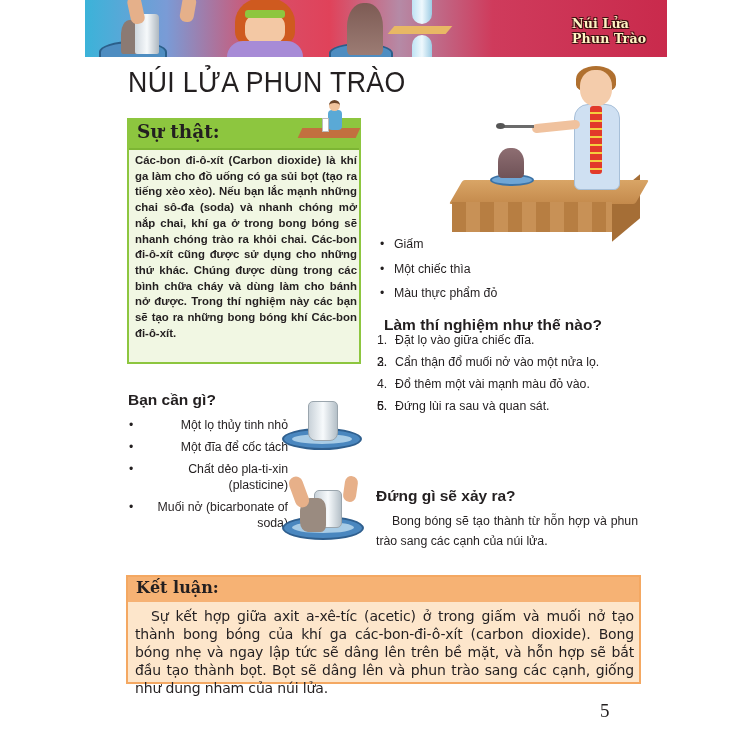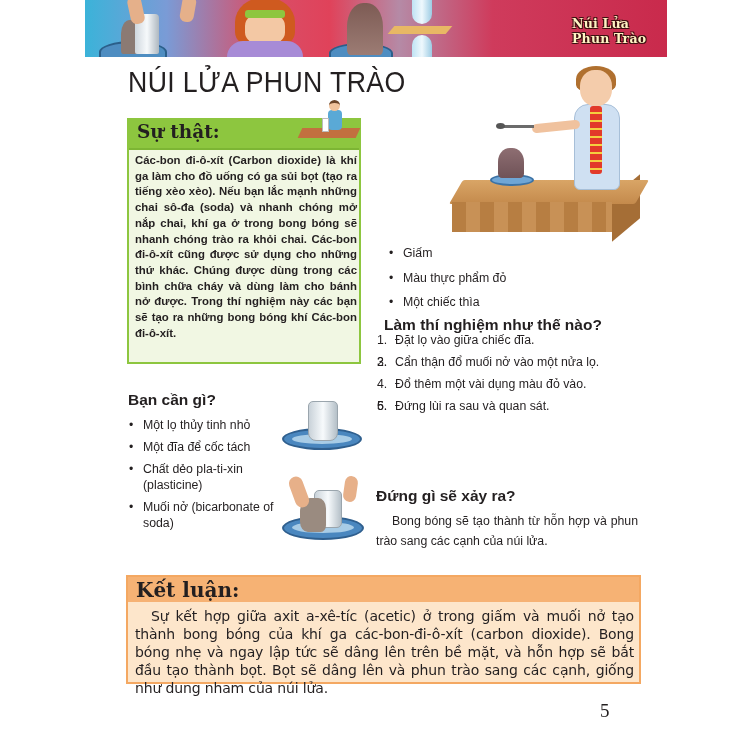--- a/index.html
+++ b/index.html
@@ -36,21 +36,21 @@
 
   .mini-scene { position: absolute; left: 300px; top: 100px; width: 62px; height: 48px; }
   .ms-table { position: absolute; left: 0; top: 28px; width: 58px; height: 10px; background: #c2703f; transform: skewX(-25deg); }
   .ms-body { position: absolute; left: 28px; top: 10px; width: 14px; height: 20px; background: #5aa9d6; border-radius: 4px; }
   .ms-head { position: absolute; left: 29px; top: 0; width: 11px; height: 11px; background: #f1c39c; border-radius: 50%; border-top: 3px solid #6b4428; box-sizing: border-box; }
   .ms-bottle { position: absolute; left: 22px; top: 18px; width: 5px; height: 12px; background: #fff; border: 1px solid #bbb; }
 
   
   .needs-title { position: absolute; left: 128px; top: 391px; font-family: "Liberation Sans", sans-serif; font-weight: bold; font-size: 15.5px; color: #231f20; }
   .needs-list { position: absolute; left: 128px; top: 417px; width: 160px; margin: 0; padding: 0; list-style: none; font-family: "Liberation Sans", sans-serif; font-size: 12.3px; color: #231f20; }
-  .needs-list li { position: relative; padding-left: 15px; margin-bottom: 6px; line-height: 16px; }
+  .needs-list li { position: relative; padding-left: 15px; margin-bottom: 6px; line-height: 16px; text-align: right; }
   .needs-list li::before { content: "•"; position: absolute; left: 1px; top: 0; }
 
   .jar-img1 { position: absolute; left: 282px; top: 398px; width: 80px; height: 60px; }
   .plate1 { position: absolute; left: 0; top: 30px; width: 80px; height: 22px; border-radius: 50%; background: #4a87bf; border: 2px solid #2f5f8e; box-sizing: border-box; }
   .plate1::after { content: ""; position: absolute; left: 8px; top: 4px; width: 60px; height: 10px; border-radius: 50%; background: #a8cce6; }
   .jar1 { position: absolute; left: 26px; top: 3px; width: 30px; height: 40px; background: linear-gradient(90deg,#c9d2d9,#f7fafc,#b5c0c8); border-radius: 5px 5px 8px 8px; border: 1px solid #9aa5ad; box-sizing: border-box; z-index: 2; }
   .jar-img2 { position: absolute; left: 282px; top: 476px; width: 82px; height: 70px; }
   .plate2 { position: absolute; left: 0; top: 40px; width: 82px; height: 24px; border-radius: 50%; background: #4a87bf; border: 2px solid #2f5f8e; box-sizing: border-box; }
   .plate2::after { content: ""; position: absolute; left: 8px; top: 4px; width: 62px; height: 11px; border-radius: 50%; background: #a8cce6; }
   .jar2 { position: absolute; left: 32px; top: 14px; width: 28px; height: 38px; background: linear-gradient(90deg,#c9d2d9,#f7fafc,#b5c0c8); border-radius: 5px; border: 1px solid #9aa5ad; box-sizing: border-box; z-index: 2; }
@@ -66,36 +66,36 @@
   .gs-plate { position: absolute; left: 40px; top: 112px; width: 44px; height: 12px; border-radius: 50%; background: #6fa6d6; border: 2px solid #3c73a6; box-sizing: border-box; }
   .gs-volcano { position: absolute; left: 48px; top: 86px; width: 26px; height: 30px; background: linear-gradient(180deg,#8e6e72,#6f5257); border-radius: 45% 45% 15% 15%; }
   .gs-body { position: absolute; left: 124px; top: 42px; width: 46px; height: 86px; background: #cfe0f2; border-radius: 14px 14px 6px 6px; border: 1px solid #a7bfd8; box-sizing: border-box; }
   .gs-scarf { position: absolute; left: 140px; top: 44px; width: 12px; height: 68px; background: repeating-linear-gradient(180deg,#e23a2a 0 6px,#f4d03f 6px 8px); border-radius: 3px; }
   .gs-head { position: absolute; left: 130px; top: 8px; width: 32px; height: 36px; background: #f4ccab; border-radius: 45%; }
   .gs-hair { position: absolute; left: 126px; top: 4px; width: 40px; height: 26px; background: #b0702f; border-radius: 50% 50% 30% 30%; }
   .gs-arm { position: absolute; left: 82px; top: 60px; width: 48px; height: 9px; background: #f0c29e; border-radius: 5px; transform: rotate(-6deg); }
   .gs-spoon { position: absolute; left: 52px; top: 63px; width: 32px; height: 3px; background: #6b6b6b; }
   .gs-spoon::before { content: ""; position: absolute; left: -6px; top: -2px; width: 9px; height: 6px; background: #555; border-radius: 50%; }
 
-  .materials-list { position: absolute; left: 376px; top: 233px; width: 260px; margin: 12px; padding: 0; list-style: none; font-family: "Liberation Sans", sans-serif; font-size: 12.3px; color: #231f20; }
+  .materials-list { position: absolute; left: 376px; top: 233px; width: 260px; margin: 3px; padding: 0; list-style: none; font-family: "Liberation Sans", sans-serif; font-size: 12.3px; color: #231f20; }
   .materials-list li { position: relative; padding-left: 15px; height: 24.5px; line-height: 16px; }
   .materials-list li::before { content: "•"; position: absolute; left: 1px; top: 0; }
 
   .method-title { position: absolute; left: 376px; top: 308px; font-family: "Liberation Sans", sans-serif; font-weight: bold; font-size: 15.5px; color: #231f20; }
   .method-list { position: absolute; left: 376px; top: 332px; width: 262px; margin: 0; padding: 0; list-style: none; font-family: "Liberation Sans", sans-serif; font-size: 12.3px; color: #231f20; }
   .method-list li { position: relative; padding-left: 19px; margin-bottom: 6px; line-height: 16px; }
   .method-list li .num { position: absolute; left: 1px; top: 0; }
 
   .result-title { position: absolute; left: 376px; top: 487px; font-family: "Liberation Sans", sans-serif; font-weight: bold; font-size: 15.5px; color: #231f20; }
   .result-body { position: absolute; left: 376px; top: 511px; width: 262px; font-family: "Liberation Sans", sans-serif; font-size: 12.3px; line-height: 20px; color: #231f20; text-align: justify; text-indent: 16px; }
 
   
   .concl-box { position: absolute; left: 126px; top: 575px; width: 515px; height: 109px; border: 2px solid #f4a862; background: #fde6cb; box-sizing: border-box; }
   .concl-head { height: 25px; background: #f6b274; }
-  .concl-title { position: absolute; left: 8px; top: 1px; font-family: "DejaVu Serif", serif; font-weight: bold; font-size: 20px; color: #231f20; }
+  .concl-title { position: absolute; left: 8px; top: 1px; font-family: "DejaVu Serif", serif; font-weight: bold; font-size: 16px; color: #231f20; }
   .concl-body { position: absolute; left: 7px; top: 30px; width: 499px; font-family: "DejaVu Sans", sans-serif; font-size: 14px; line-height: 18px; text-align: justify; text-indent: 16px; color: #231f20; letter-spacing: -0.15px; }
 
   .page-number { position: absolute; left: 600px; top: 700px; font-family: "Liberation Serif", serif; font-size: 19px; color: #231f20; }
 </style>
 </head>
 <body>
 
 <div class="banner">
   <div class="banner-fig bf-tub1"></div>
   <div class="banner-fig bf-lava1"></div>
@@ -157,30 +157,30 @@
   <div class="gs-body"></div>
   <div class="gs-scarf"></div>
   <div class="gs-hair"></div>
   <div class="gs-head"></div>
   <div class="gs-arm"></div>
   <div class="gs-spoon"></div>
 </div>
 
 <ul class="materials-list">
   <li>Giấm</li>
+  <li>Một chiếc thìa</li>
   <li>Màu thực phẩm đỏ</li>
-  <li>Một chiếc thìa</li>
 </ul>
 
 <h2 class="method-title" style="margin:8px">Làm thí nghiệm như thế nào?</h2>
 <ol class="method-list">
   <li><span class="num">1.</span><span>Đặt lọ vào giữa chiếc đĩa.</span></li>
   <li><span class="num">2.</span></li>
   <li><span class="num">3.</span><span>Cẩn thận đổ muối nở vào một nửa lọ.</span></li>
-  <li><span class="num">4.</span><span>Đổ thêm một vài dụng màu đỏ vào.</span></li>
+  <li><span class="num">4.</span><span>Đổ thêm một vài mạnh màu đỏ vào.</span></li>
   <li><span class="num">5.</span></li>
   <li><span class="num">6.</span><span>Đứng lùi ra sau và quan sát.</span></li>
 </ol>
 
 <h2 class="result-title" style="margin:0">Đứng gì sẽ xảy ra?</h2>
 <p class="result-body" style="margin:0">Bong bóng sẽ tạo thành từ hỗn hợp và phun trào sang các cạnh của núi lửa.</p>
 
 <div class="concl-box">
   <div class="concl-head"></div>
   <div class="concl-title">Kết luận:</div>

